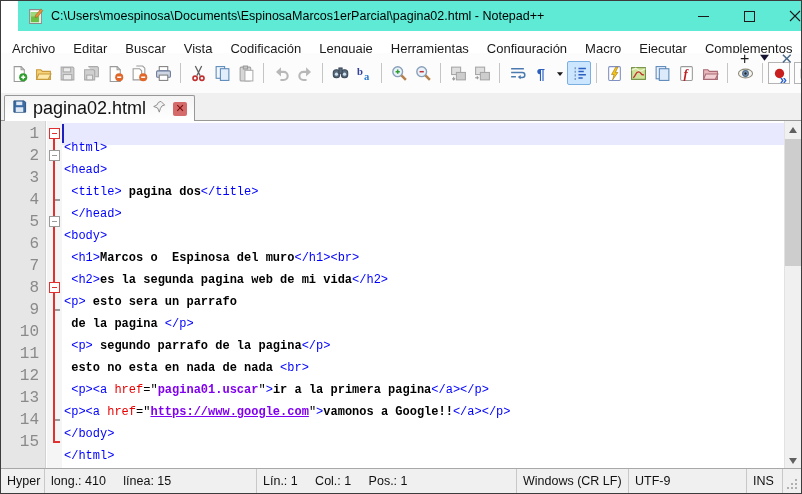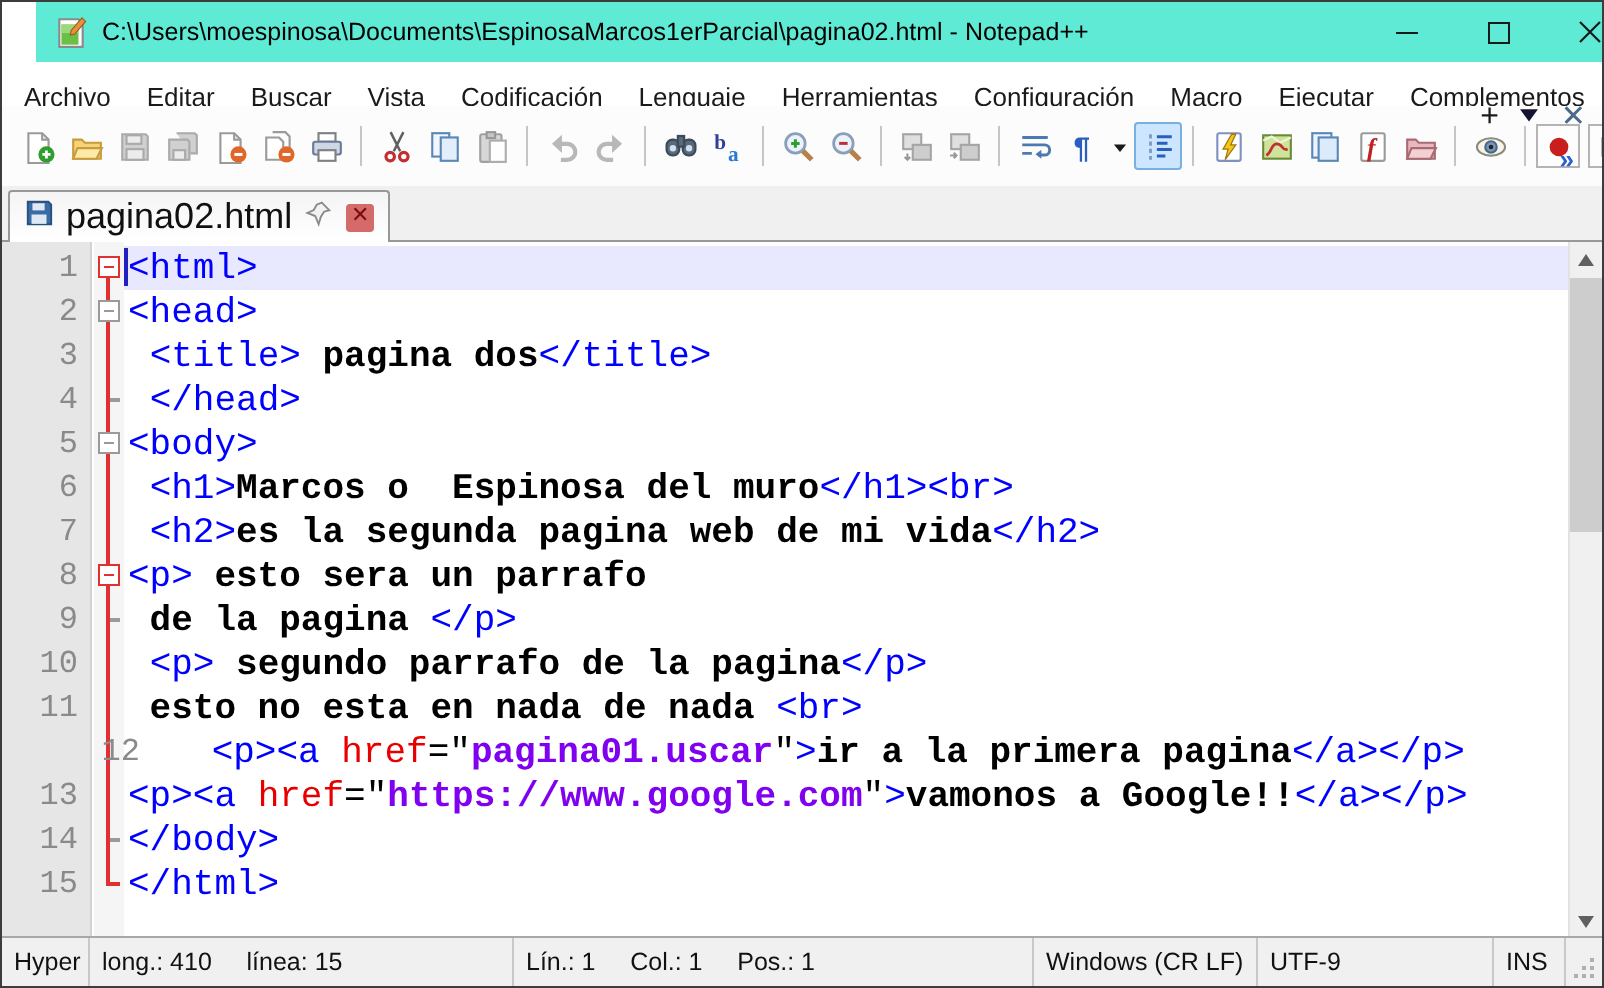--- a/index.html
+++ b/index.html
@@ -43,27 +43,27 @@
   .tab-close{width:14px;height:14px;border-radius:2px;background:#d46a6a;color:#7a0c0c;font-size:11px;font-weight:bold;
              display:flex;align-items:center;justify-content:center;line-height:1;}
   
   .editor{position:absolute;left:0;top:120px;width:100%;height:349px;background:#fff;overflow:hidden;
           font-family:"Liberation Mono","DejaVu Sans Mono",monospace;}
   .num-col{position:absolute;left:0;top:0;width:45px;height:100%;background:#e6e6e6;border-right:1px solid #d2d2d2;}
   .fold-col{position:absolute;left:46px;top:0;width:15px;height:100%;background:#f5f5f5;}
   .cur-line{position:absolute;left:61px;right:17px;top:2px;height:22px;background:#e8e8ff;}
   .row{position:absolute;left:0;right:17px;height:22px;}
   .lnum{position:absolute;left:0;top:2px;width:38px;text-align:right;font-size:16px;color:#8a8a8a;}
-  .code{position:absolute;left:63px;top:2px;font-size:18px;line-height:21px;white-space:pre;color:#000;}
+  .code{position:absolute;left:63px;top:15px;font-size:12px;line-height:21px;white-space:pre;color:#000;}
   .sg-tag{color:#0000ff;}
   .sg-txt{color:#000;font-weight:bold;}
   .sg-attr{color:#e80000;}
   .sg-pun{color:#000;}
   .sg-val{color:#8000f0;font-weight:bold;}
-  .sg-url{color:#8000f0;font-weight:bold;margin-top:28px;}
+  .sg-url{color:#8000f0;font-weight:bold;text-decoration:underline;margin-top:28px;}
   .redline{position:absolute;left:52px;top:13px;width:2px;background:#e03030;}
   .fbox{position:absolute;left:47.5px;width:11px;height:11px;background:#fff;border:1px solid;}
   .fbox i{position:absolute;left:2px;top:3.7px;width:5px;height:1.6px;display:block;}
   .fbox.red{border-color:#e03030;}  .fbox.red i{background:#e03030;}
   .fbox.gray{border-color:#9a9a9a;} .fbox.gray i{background:#9a9a9a;}
   .ftick{position:absolute;left:54px;width:5px;height:2px;background:#9a9a9a;}
   .ftick.red{background:#e03030;}
   .caret{position:absolute;left:61px;top:3px;width:2px;height:19px;background:#2020c0;}
   .vscroll{position:absolute;right:0;top:0;width:17px;height:100%;background:#f0f0f0;border-left:1px solid #e2e2e2;}
   .varrow{position:absolute;left:4px;width:0;height:0;border-left:4.5px solid transparent;border-right:4.5px solid transparent;}
@@ -406,21 +406,21 @@
           <span class="code"><span class="sg-txt"> de la pagina </span><span class="sg-tag">&lt;/p&gt;</span></span>
         </div>
         <div class="row" style="top: 200px;">
           <span class="lnum">10</span>
           <span class="code"><span class="sg-pun"> </span><span class="sg-tag">&lt;p&gt;</span><span class="sg-txt"> segundo parrafo de la pagina</span><span class="sg-tag">&lt;/p&gt;</span></span>
         </div>
         <div class="row" style="top: 222px;">
           <span class="lnum">11</span>
           <span class="code"><span class="sg-txt"> esto no esta en nada de nada </span><span class="sg-tag">&lt;br&gt;</span></span>
         </div>
-        <div class="row" style="top: 244px; margin-left: 31px;">
+        <div class="row" style="top: 244px;">
           <span class="lnum">12</span>
           <span class="code"><span class="sg-pun"> </span><span class="sg-tag">&lt;p&gt;&lt;a </span><span class="sg-attr">href</span><span class="sg-pun">="</span><span class="sg-val">pagina01.uscar</span><span class="sg-pun">"</span><span class="sg-tag">&gt;</span><span class="sg-txt">ir a la primera pagina</span><span class="sg-tag">&lt;/a&gt;&lt;/p&gt;</span></span>
         </div>
         <div class="row" style="top: 266px;">
           <span class="lnum">13</span>
           <span class="code"><span class="sg-tag">&lt;p&gt;&lt;a </span><span class="sg-attr">href</span><span class="sg-pun">="</span><span class="sg-url">https://www.google.com</span><span class="sg-pun">"</span><span class="sg-tag">&gt;</span><span class="sg-txt">vamonos a Google!!</span><span class="sg-tag">&lt;/a&gt;&lt;/p&gt;</span></span>
         </div>
         <div class="row" style="top: 288px;">
           <span class="lnum">14</span>
           <span class="code"><span class="sg-tag">&lt;/body&gt;</span></span>

